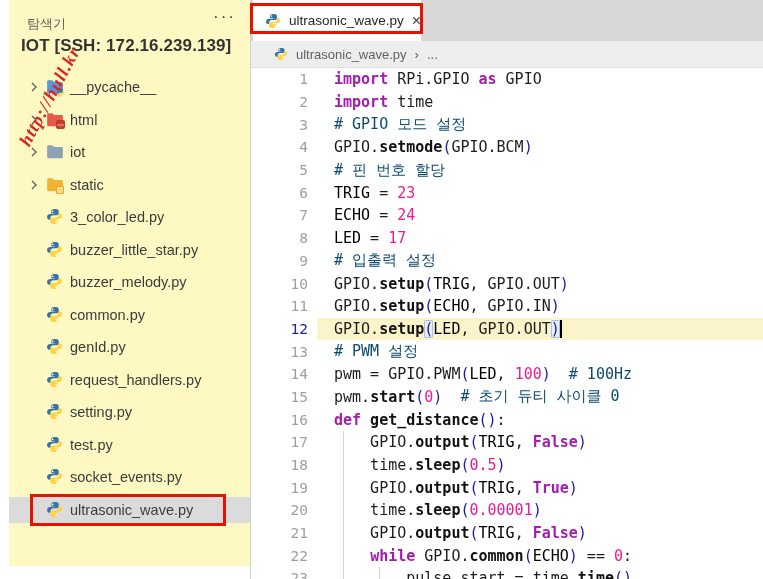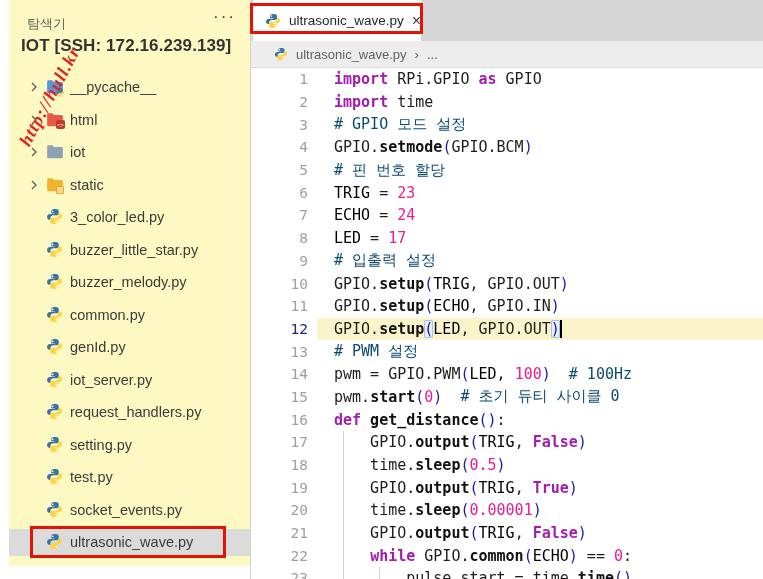--- a/index.html
+++ b/index.html
@@ -217,32 +217,20 @@
         <div class="row">
           <span class="tw"></span>
           <span class="ic">
             <svg width="17" height="17" viewBox="0 0 16 16">
  <path fill="#3874a3" d="M7.9 1C6.1 1 5 1.8 5 3.2V5.1h3.1v.6H3.9C2.2 5.7 1 6.8 1 8.5c0 1.4.7 2.4 2 2.6h1.2V9.4C4.2 8 5.5 6.9 7 6.9h3.1c1 0 1.9-.9 1.9-2V3.2C12 1.8 10.9 1 9.1 1z"></path>
  <path fill="#ffd242" d="M8.1 15c1.8 0 2.9-.8 2.9-2.2v-1.9H7.9v-.6h4.2c1.7 0 2.9-1.1 2.9-2.8 0-1.4-.7-2.4-2-2.6h-1.2v1.7c0 1.4-1.3 2.5-2.8 2.5H5.9c-1 0-1.9.9-1.9 2v1.7C4 14.2 5.1 15 6.9 15z"></path>
  <circle fill="#fff" cx="6.3" cy="3.1" r=".8"></circle>
               <circle fill="#fff" cx="9.7" cy="12.9" r=".8"></circle>
             </svg>
           </span>
-          <span>iot_server.py</span>
-        </div>
-        <div class="row">
-          <span class="tw"></span>
-          <span class="ic">
-            <svg width="17" height="17" viewBox="0 0 16 16">
- <path fill="#3874a3" d="M7.9 1C6.1 1 5 1.8 5 3.2V5.1h3.1v.6H3.9C2.2 5.7 1 6.8 1 8.5c0 1.4.7 2.4 2 2.6h1.2V9.4C4.2 8 5.5 6.9 7 6.9h3.1c1 0 1.9-.9 1.9-2V3.2C12 1.8 10.9 1 9.1 1z"></path>
- <path fill="#ffd242" d="M8.1 15c1.8 0 2.9-.8 2.9-2.2v-1.9H7.9v-.6h4.2c1.7 0 2.9-1.1 2.9-2.8 0-1.4-.7-2.4-2-2.6h-1.2v1.7c0 1.4-1.3 2.5-2.8 2.5H5.9c-1 0-1.9.9-1.9 2v1.7C4 14.2 5.1 15 6.9 15z"></path>
- <circle fill="#fff" cx="6.3" cy="3.1" r=".8"></circle>
-              <circle fill="#fff" cx="9.7" cy="12.9" r=".8"></circle>
-            </svg>
-          </span>
           <span>request_handlers.py</span>
         </div>
         <div class="row">
           <span class="tw"></span>
           <span class="ic">
             <svg width="17" height="17" viewBox="0 0 16 16">
  <path fill="#3874a3" d="M7.9 1C6.1 1 5 1.8 5 3.2V5.1h3.1v.6H3.9C2.2 5.7 1 6.8 1 8.5c0 1.4.7 2.4 2 2.6h1.2V9.4C4.2 8 5.5 6.9 7 6.9h3.1c1 0 1.9-.9 1.9-2V3.2C12 1.8 10.9 1 9.1 1z"></path>
  <path fill="#ffd242" d="M8.1 15c1.8 0 2.9-.8 2.9-2.2v-1.9H7.9v-.6h4.2c1.7 0 2.9-1.1 2.9-2.8 0-1.4-.7-2.4-2-2.6h-1.2v1.7c0 1.4-1.3 2.5-2.8 2.5H5.9c-1 0-1.9.9-1.9 2v1.7C4 14.2 5.1 15 6.9 15z"></path>
  <circle fill="#fff" cx="6.3" cy="3.1" r=".8"></circle>
               <circle fill="#fff" cx="9.7" cy="12.9" r=".8"></circle>

